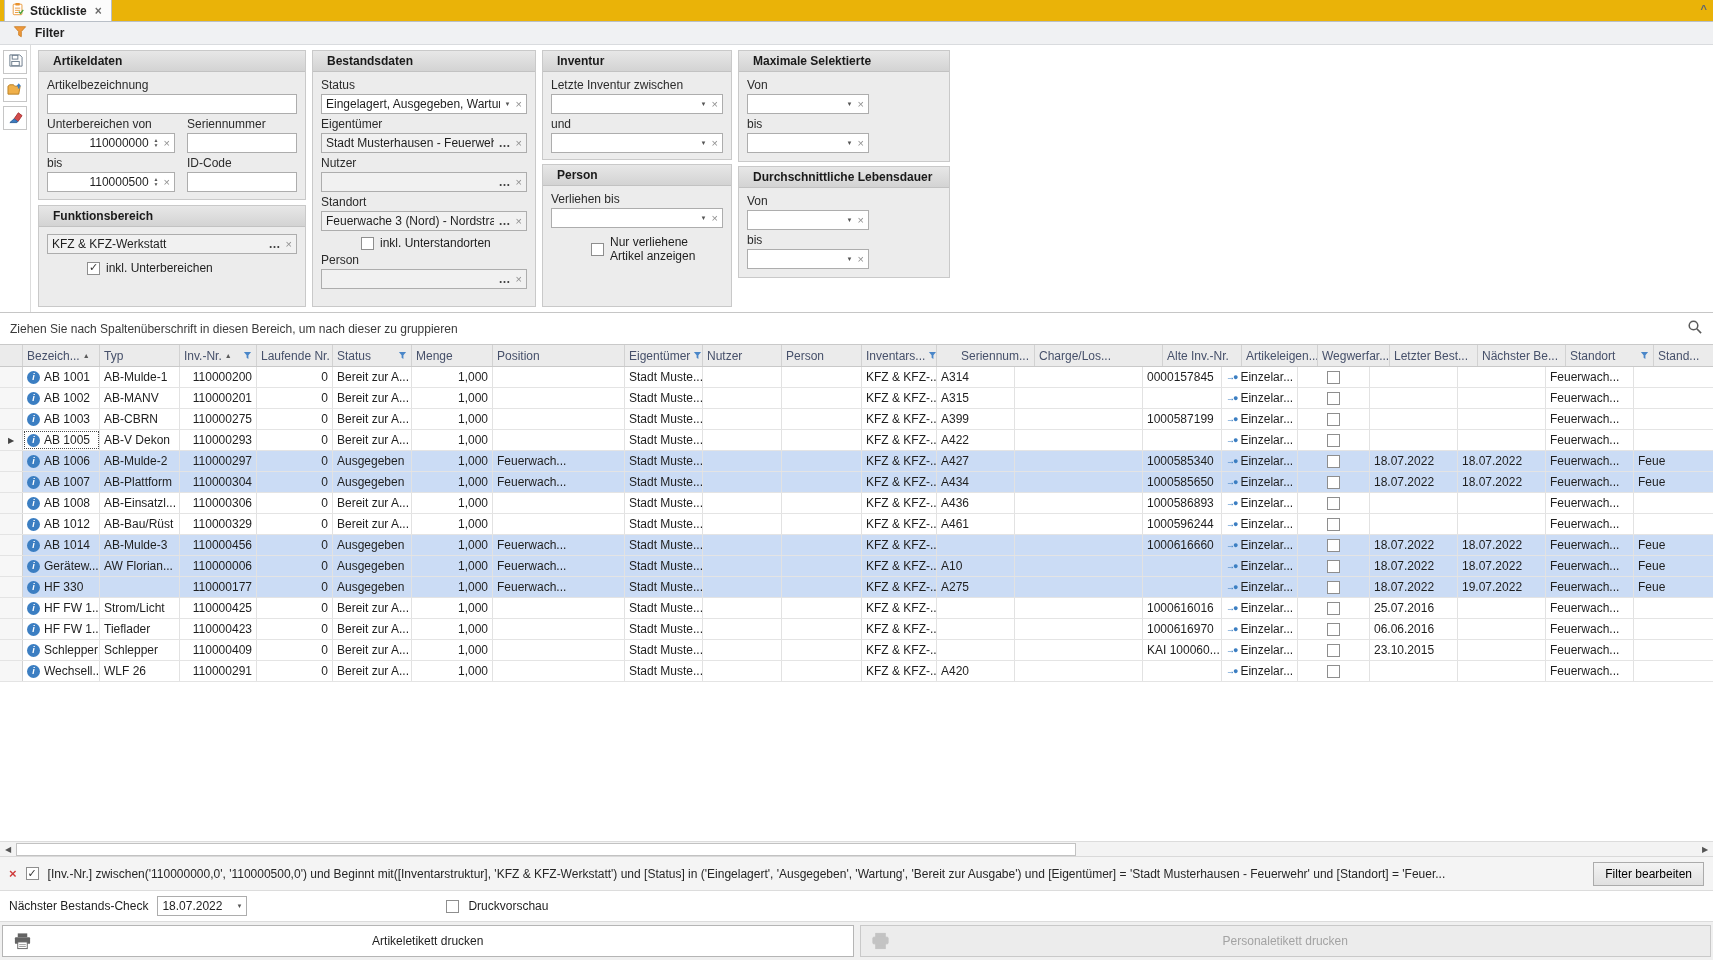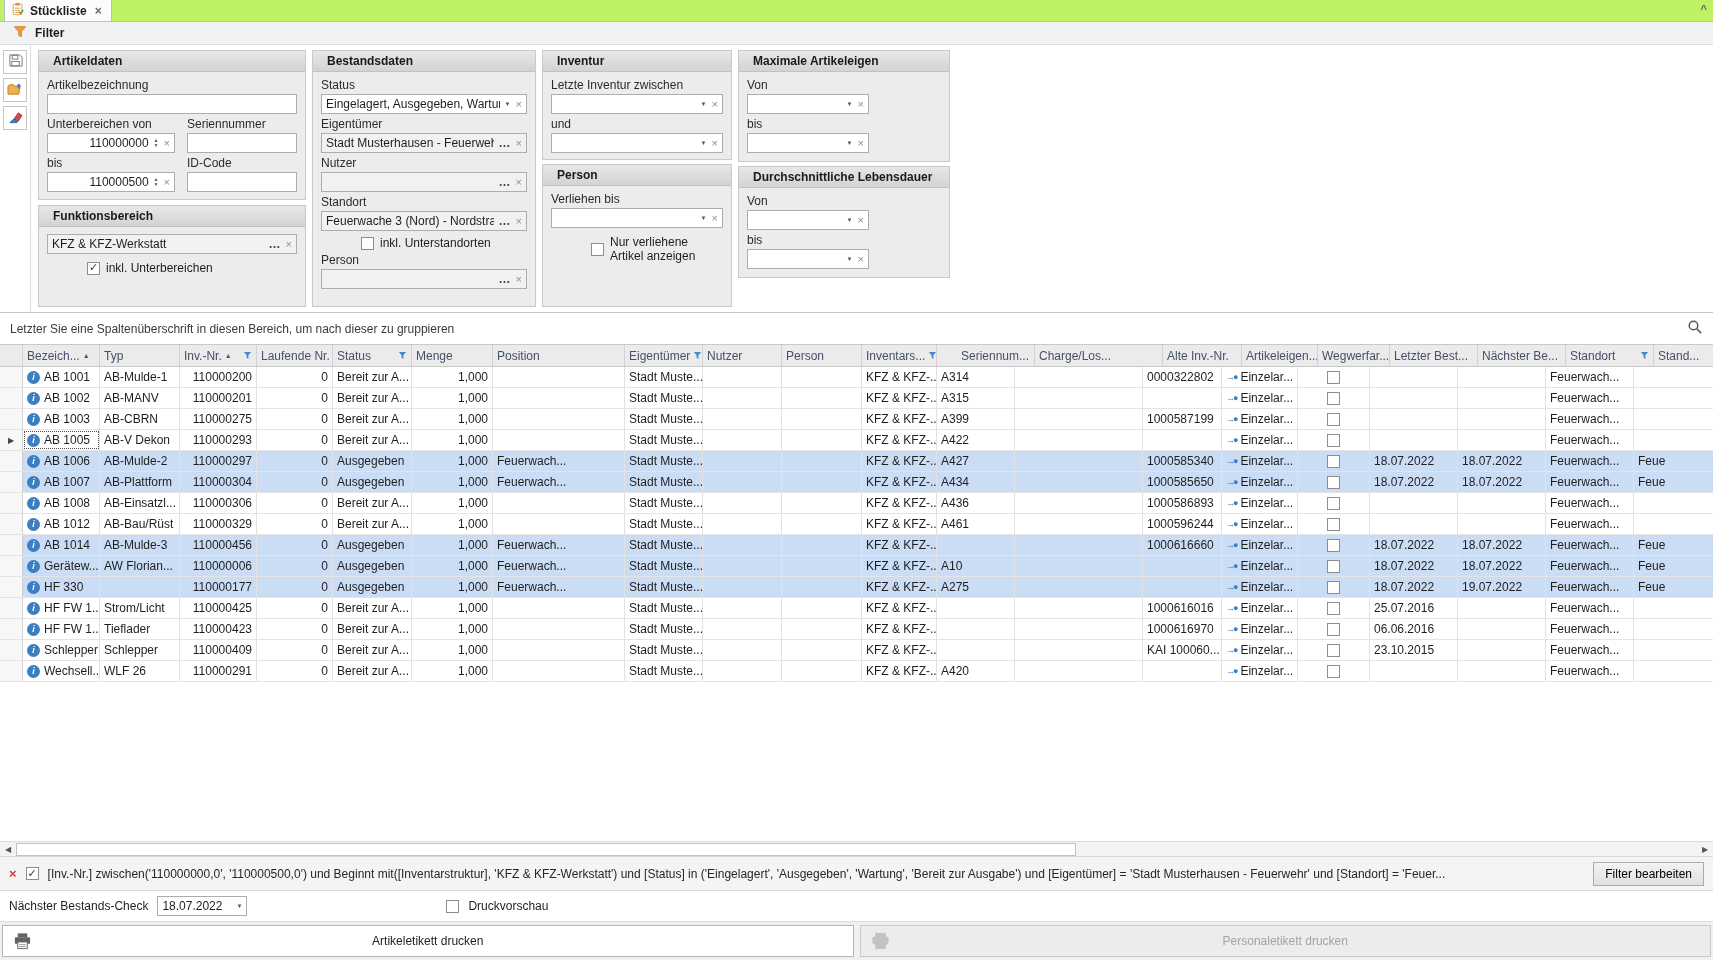--- a/index.html
+++ b/index.html
@@ -1,21 +1,21 @@
 <!DOCTYPE html>
 <html><head>
 <meta charset="utf-8">
 <style>
   * { margin:0; padding:0; box-sizing:border-box; }
   html,body { width:1713px; height:960px; overflow:hidden; }
   body { font-family:"Liberation Sans",sans-serif; font-size:12px; color:#1e1e1e; background:#fff;
          display:flex; flex-direction:column; }
 
   
-  .tabstrip { height:22px; background:#bef264; border-bottom:1px solid #b9bfc7; display:flex; align-items:flex-end; position:relative; flex-shrink:0; }
+  .tabstrip { height:22px; background:#eab308; border-bottom:1px solid #b9bfc7; display:flex; align-items:flex-end; position:relative; flex-shrink:0; }
   .tab { display:flex; align-items:center; gap:5px; background:#fcfcfc; height:22px; padding:0 9px 0 6px;
          margin-left:4px; border:1px solid #b9bfc7; border-bottom:none; font-weight:bold; }
   .tab-close { color:#6b6b6b; font-size:12px; margin-left:3px; }
   .collapse-btn { position:absolute; right:6px; top:3px; color:#5d6670; font-size:11px; font-weight:bold; }
 
   
   .filterbar { height:23px; background:#f0f1f3; border-bottom:1px solid #d9dbde; display:flex; align-items:center;
                gap:8px; padding-left:13px; font-weight:bold; flex-shrink:0; }
 
   
@@ -267,21 +267,21 @@
         <span class="clr">×</span>
       </div>
       <div class="cbrow">
         <span class="cb"></span>
         <span>Nur verliehene Artikel anzeigen</span>
       </div>
     </div>
   </div>
 
   <div class="fgroup" style="left:738px;top:5px;width:212px;height:112px">
-    <div class="fgroup-h">Maximale Artikeleigen</div>
+    <div class="fgroup-h">Maximale Selektierte</div>
     <div class="fgroup-b">
       <div class="flabel">Von</div>
       <div class="combo w120">
         <span class="val"></span>
         <span class="caret">▼</span>
         <span class="clr">×</span>
       </div>
       <div class="flabel">bis</div>
       <div class="combo w120">
         <span class="val"></span>
@@ -304,21 +304,21 @@
       <div class="combo w120">
         <span class="val"></span>
         <span class="caret">▼</span>
         <span class="clr">×</span>
       </div>
     </div>
   </div>
 </div>
 
 <div class="grouphint">
-  <span>Letzter Sie eine Spaltenüberschrift in diesen Bereich, um nach dieser zu gruppieren</span>
+  <span>Ziehen Sie nach Spaltenüberschrift in diesen Bereich, um nach dieser zu gruppieren</span>
   <span class="spacer"></span>
   <span><svg width="16" height="16" viewBox="0 0 16 16">
         <circle cx="6.5" cy="6.5" r="4.3" fill="none" stroke="#5a5a5a" stroke-width="1.5"></circle>
         <path d="M9.8 9.8l4.3 4.3" stroke="#5a5a5a" stroke-width="1.6"></path>
       </svg></span>
 </div>
 <div class="gridhead">
     <div class="th" style="width: 23px;"></div>
     <div class="th" style="width: 77px;">
       <span>Bezeich...</span>
@@ -420,21 +420,21 @@
       <div class="td r" style="width: 76px;">0</div>
       <div class="td" style="width: 79px;">Bereit zur A...</div>
       <div class="td r" style="width: 81px;">1,000</div>
       <div class="td" style="width: 132px;"></div>
       <div class="td" style="width: 78px;">Stadt Muste...</div>
       <div class="td" style="width: 79px;"></div>
       <div class="td" style="width: 80px;"></div>
       <div class="td" style="width: 75px;">KFZ &amp; KFZ-...</div>
       <div class="td" style="width: 78px;">A314</div>
       <div class="td" style="width: 128px;"></div>
-      <div class="td" style="width: 79px;">0000322802</div>
+      <div class="td" style="width: 79px;">0000157845</div>
       <div class="td" style="width: 76px;">
         <span class="prop-ico">→●</span>
         <span>Einzelar...</span>
       </div>
       <div class="td c" style="width: 72px;">
         <span class="cb"></span>
       </div>
       <div class="td" style="width: 88px;"></div>
       <div class="td" style="width: 88px;"></div>
       <div class="td" style="width: 88px;">Feuerwach...</div>

